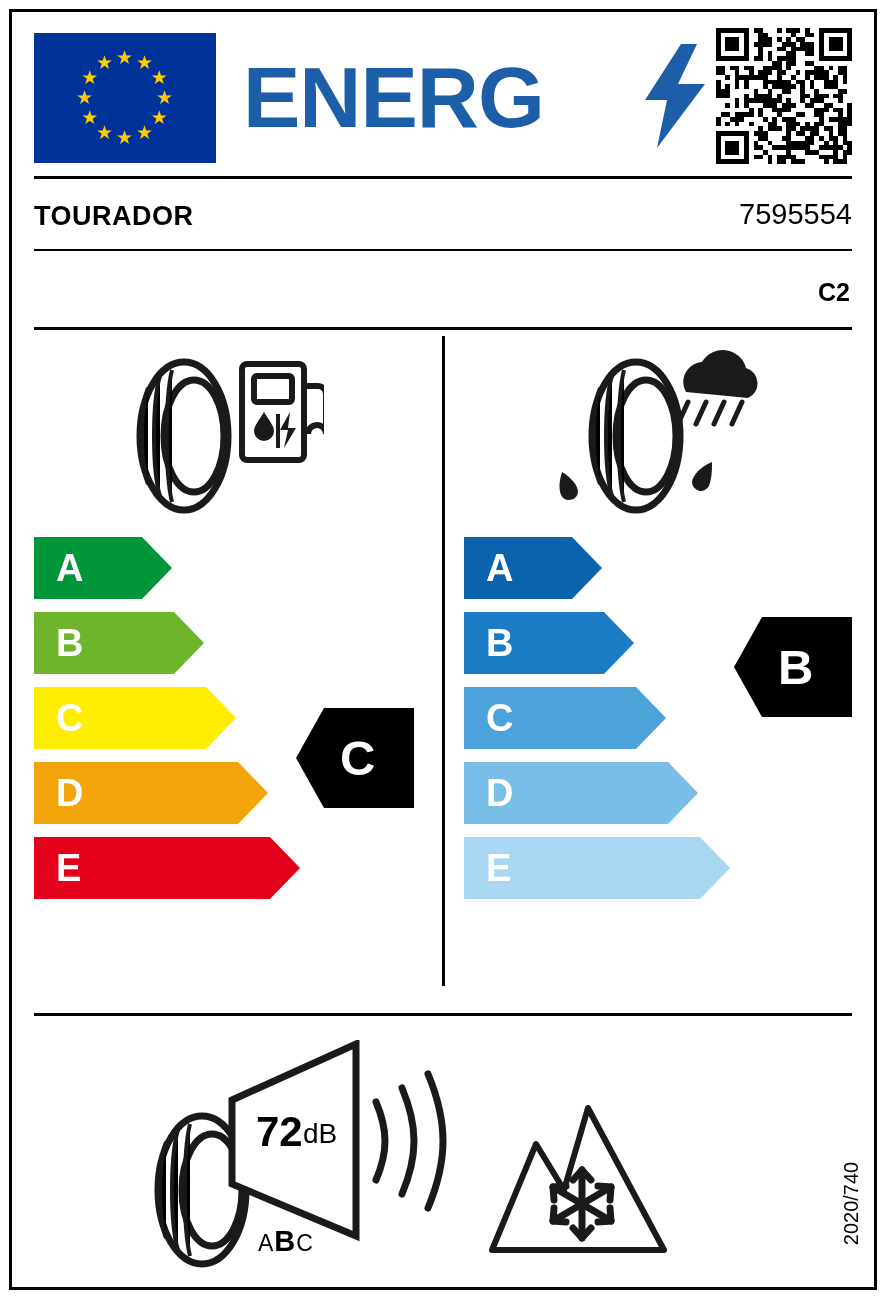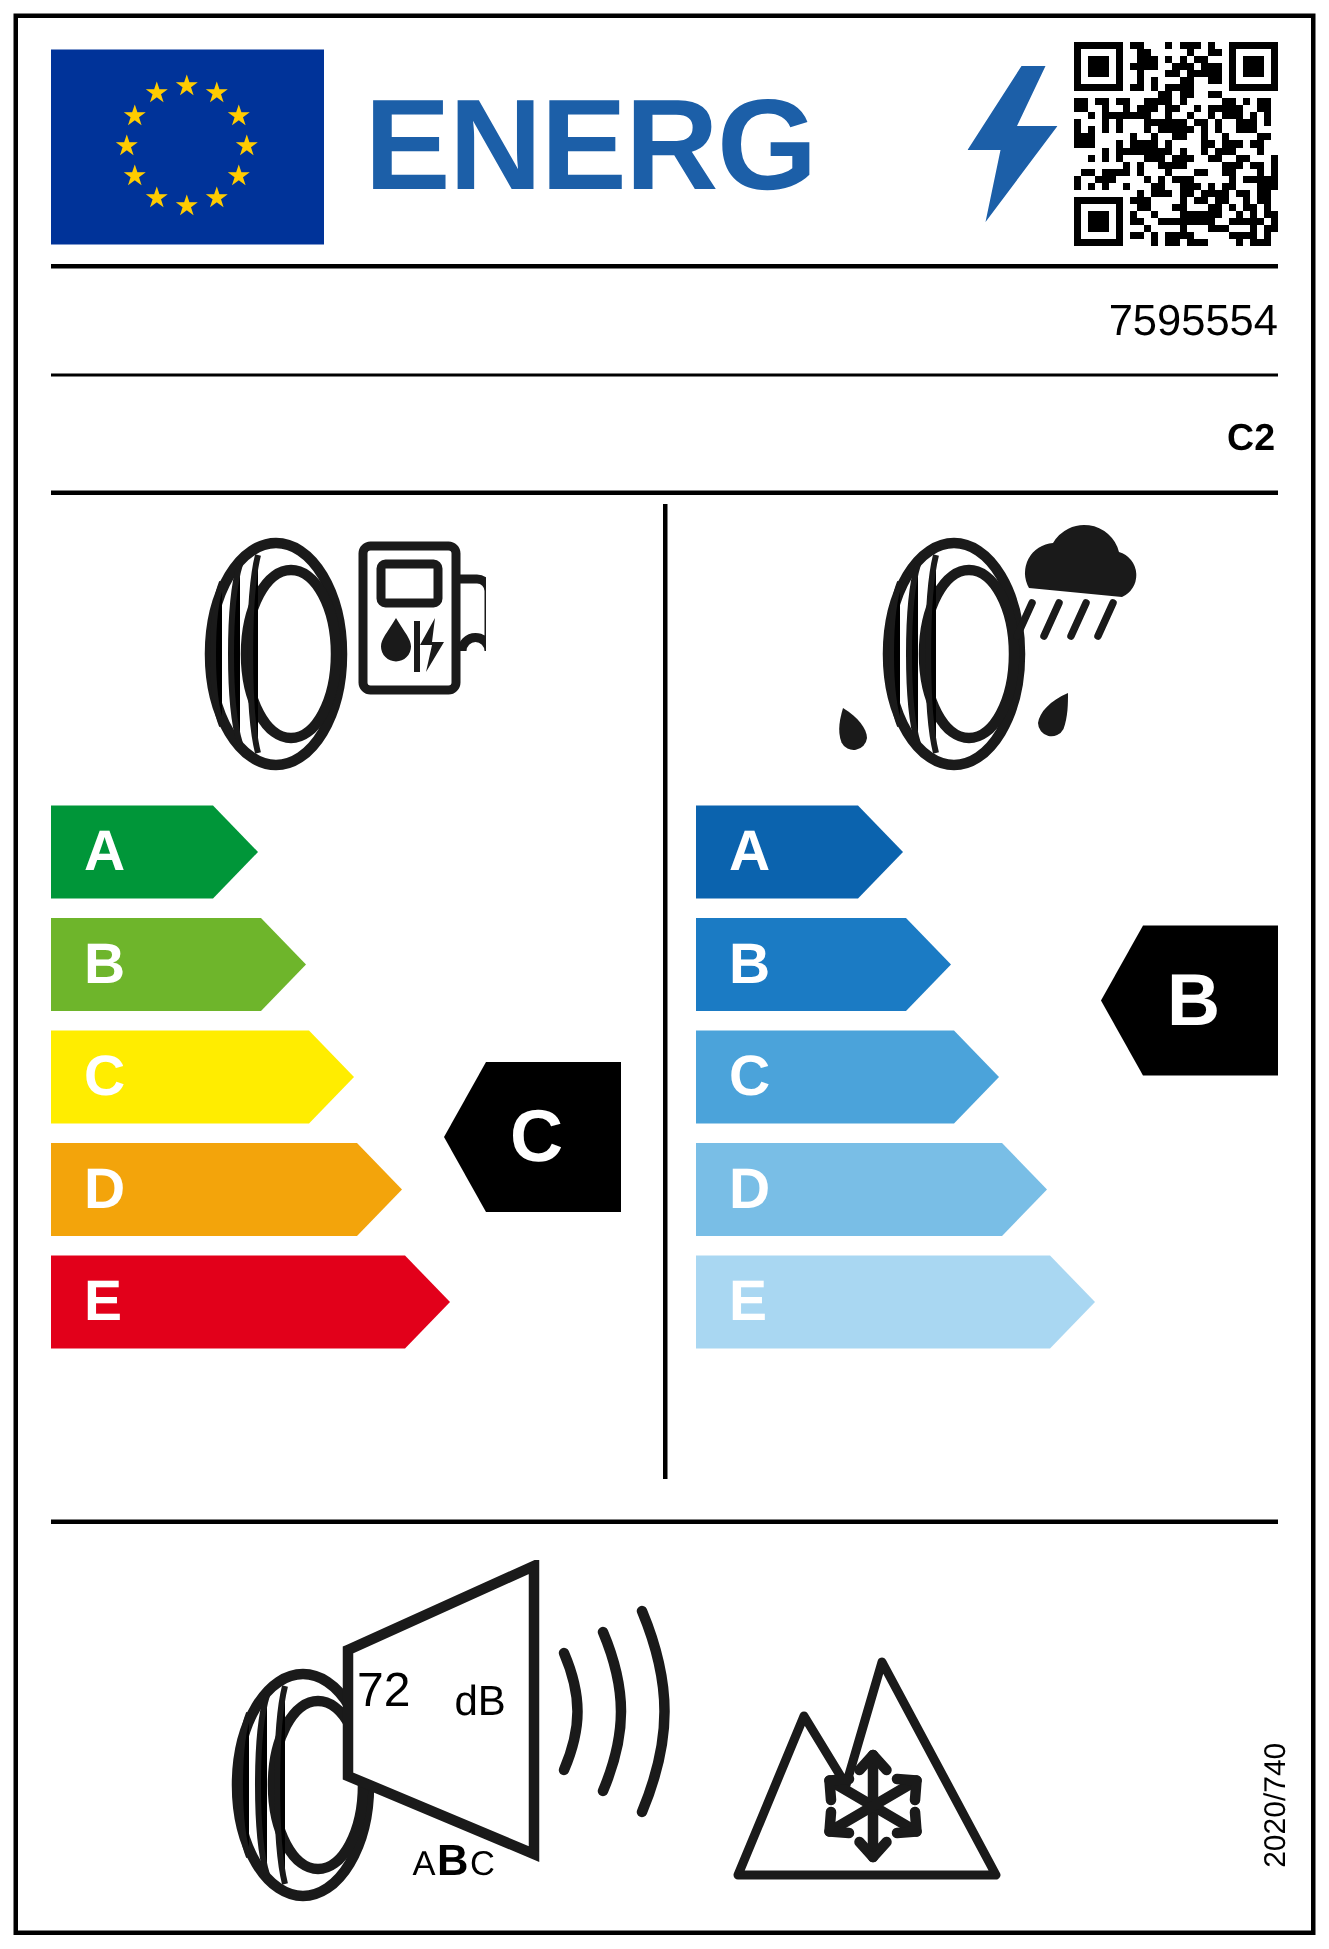--- a/index.html
+++ b/index.html
@@ -33,21 +33,21 @@
 
   .arrow{position:absolute;width:118px;height:100px;}
   .arrow .ab{position:absolute;left:28px;top:0;width:90px;height:100px;background:#000;}
   .arrow .atip{position:absolute;left:0;top:0;width:0;height:0;border-top:50px solid transparent;border-bottom:50px solid transparent;border-right:28px solid #000;}
   .arrow .al{position:absolute;left:44px;top:17px;font-size:49px;font-weight:bold;color:#fff;line-height:66px;}
 
   
   .pict{position:absolute;}
 
   .noise-block{position:absolute;}
-  .db-val{position:absolute;font-size:32px;font-weight:normal;}
+  .db-val{position:absolute;font-size:42px;font-weight:bold;margin-left:18px;}
   .db-unit{position:absolute;font-size:28px;}
   .abc{position:absolute;font-size:23px;letter-spacing:1px;}
   .abc b{font-size:29px;}
   .yearwrap{position:absolute;right:22px;top:1140px;width:26px;height:130px;}
   .yearwrap span{position:absolute;left:-52px;top:52px;width:130px;text-align:center;font-size:20px;transform:rotate(-90deg);}
 </style>
 </head>
 <body>
 
 <div class="label">
@@ -522,20 +522,21 @@
         <rect x="27" y="28" width="1" height="1" fill="#000"></rect>
       </svg>
   </div>
 
   <div class="hline" style="left:34px;top:176px;width:818px;height:3px;"></div>
   <div class="hline" style="left:34px;top:249px;width:818px;height:2px;"></div>
   <div class="hline" style="left:34px;top:327px;width:818px;height:3px;"></div>
   <div class="hline" style="left:34px;top:1013px;width:818px;height:3px;"></div>
   <div class="vline" style="left:442px;top:336px;width:3px;height:650px;"></div>
 
+  <div class="brand">TOURADOR</div>
   <div class="code">7595554</div>
   <div class="tyre-class">C2</div>
 
   <div class="pict" style="left:124px;top:352px;width:200px;height:170px;">
     <svg width="200" height="170" viewBox="0 0 200 170">
 
       <g transform="translate(8,8)">
         <ellipse cx="52" cy="76" rx="44" ry="74" fill="none" stroke="#1a1a1a" stroke-width="7"></ellipse>
         <ellipse cx="62" cy="76" rx="30" ry="56" fill="#fff" stroke="#1a1a1a" stroke-width="7"></ellipse>
         <g stroke="#1a1a1a" stroke-width="4">
@@ -669,21 +670,21 @@
 
       <g fill="none" stroke="#1a1a1a" stroke-width="7" stroke-linecap="round">
         <path d="M226 62 C238 90 238 112 226 140"></path>
         <path d="M252 48 C268 86 268 116 252 154"></path>
         <path d="M278 34 C298 82 298 120 278 168"></path>
       </g>
     </svg>
   </div>
   <div class="db-val" style="left:238px;top:1108px;">72</div>
   <div class="db-unit" style="left:303px;top:1118px;">dB</div>
-  <div class="abc" style="left:275px;top:1225px;text-align:right;"><span>A</span><b>B</b><span>C</span></div>
+  <div class="abc" style="left:258px;top:1225px;text-align:right;"><span>A</span><b>B</b><span>C</span></div>
 
   <div class="pict" style="left:478px;top:1080px;width:200px;height:190px;">
     <svg width="200" height="190" viewBox="0 0 200 190">
       <path d="M14 170 L58 64 L86 110 L110 28 L186 170 Z" fill="none" stroke="#1a1a1a" stroke-width="6" stroke-linejoin="round"></path>
       <g stroke="#1a1a1a" stroke-width="7" stroke-linecap="round" transform="translate(104,124)">
         <path d="M0 -34 L0 34"></path>
         <path d="M-29 -17 L29 17"></path>
         <path d="M-29 17 L29 -17"></path>
         <path d="M0 -34 l-9 10 M0 -34 l9 10"></path>
         <path d="M0 34 l-9 -10 M0 34 l9 -10"></path>

